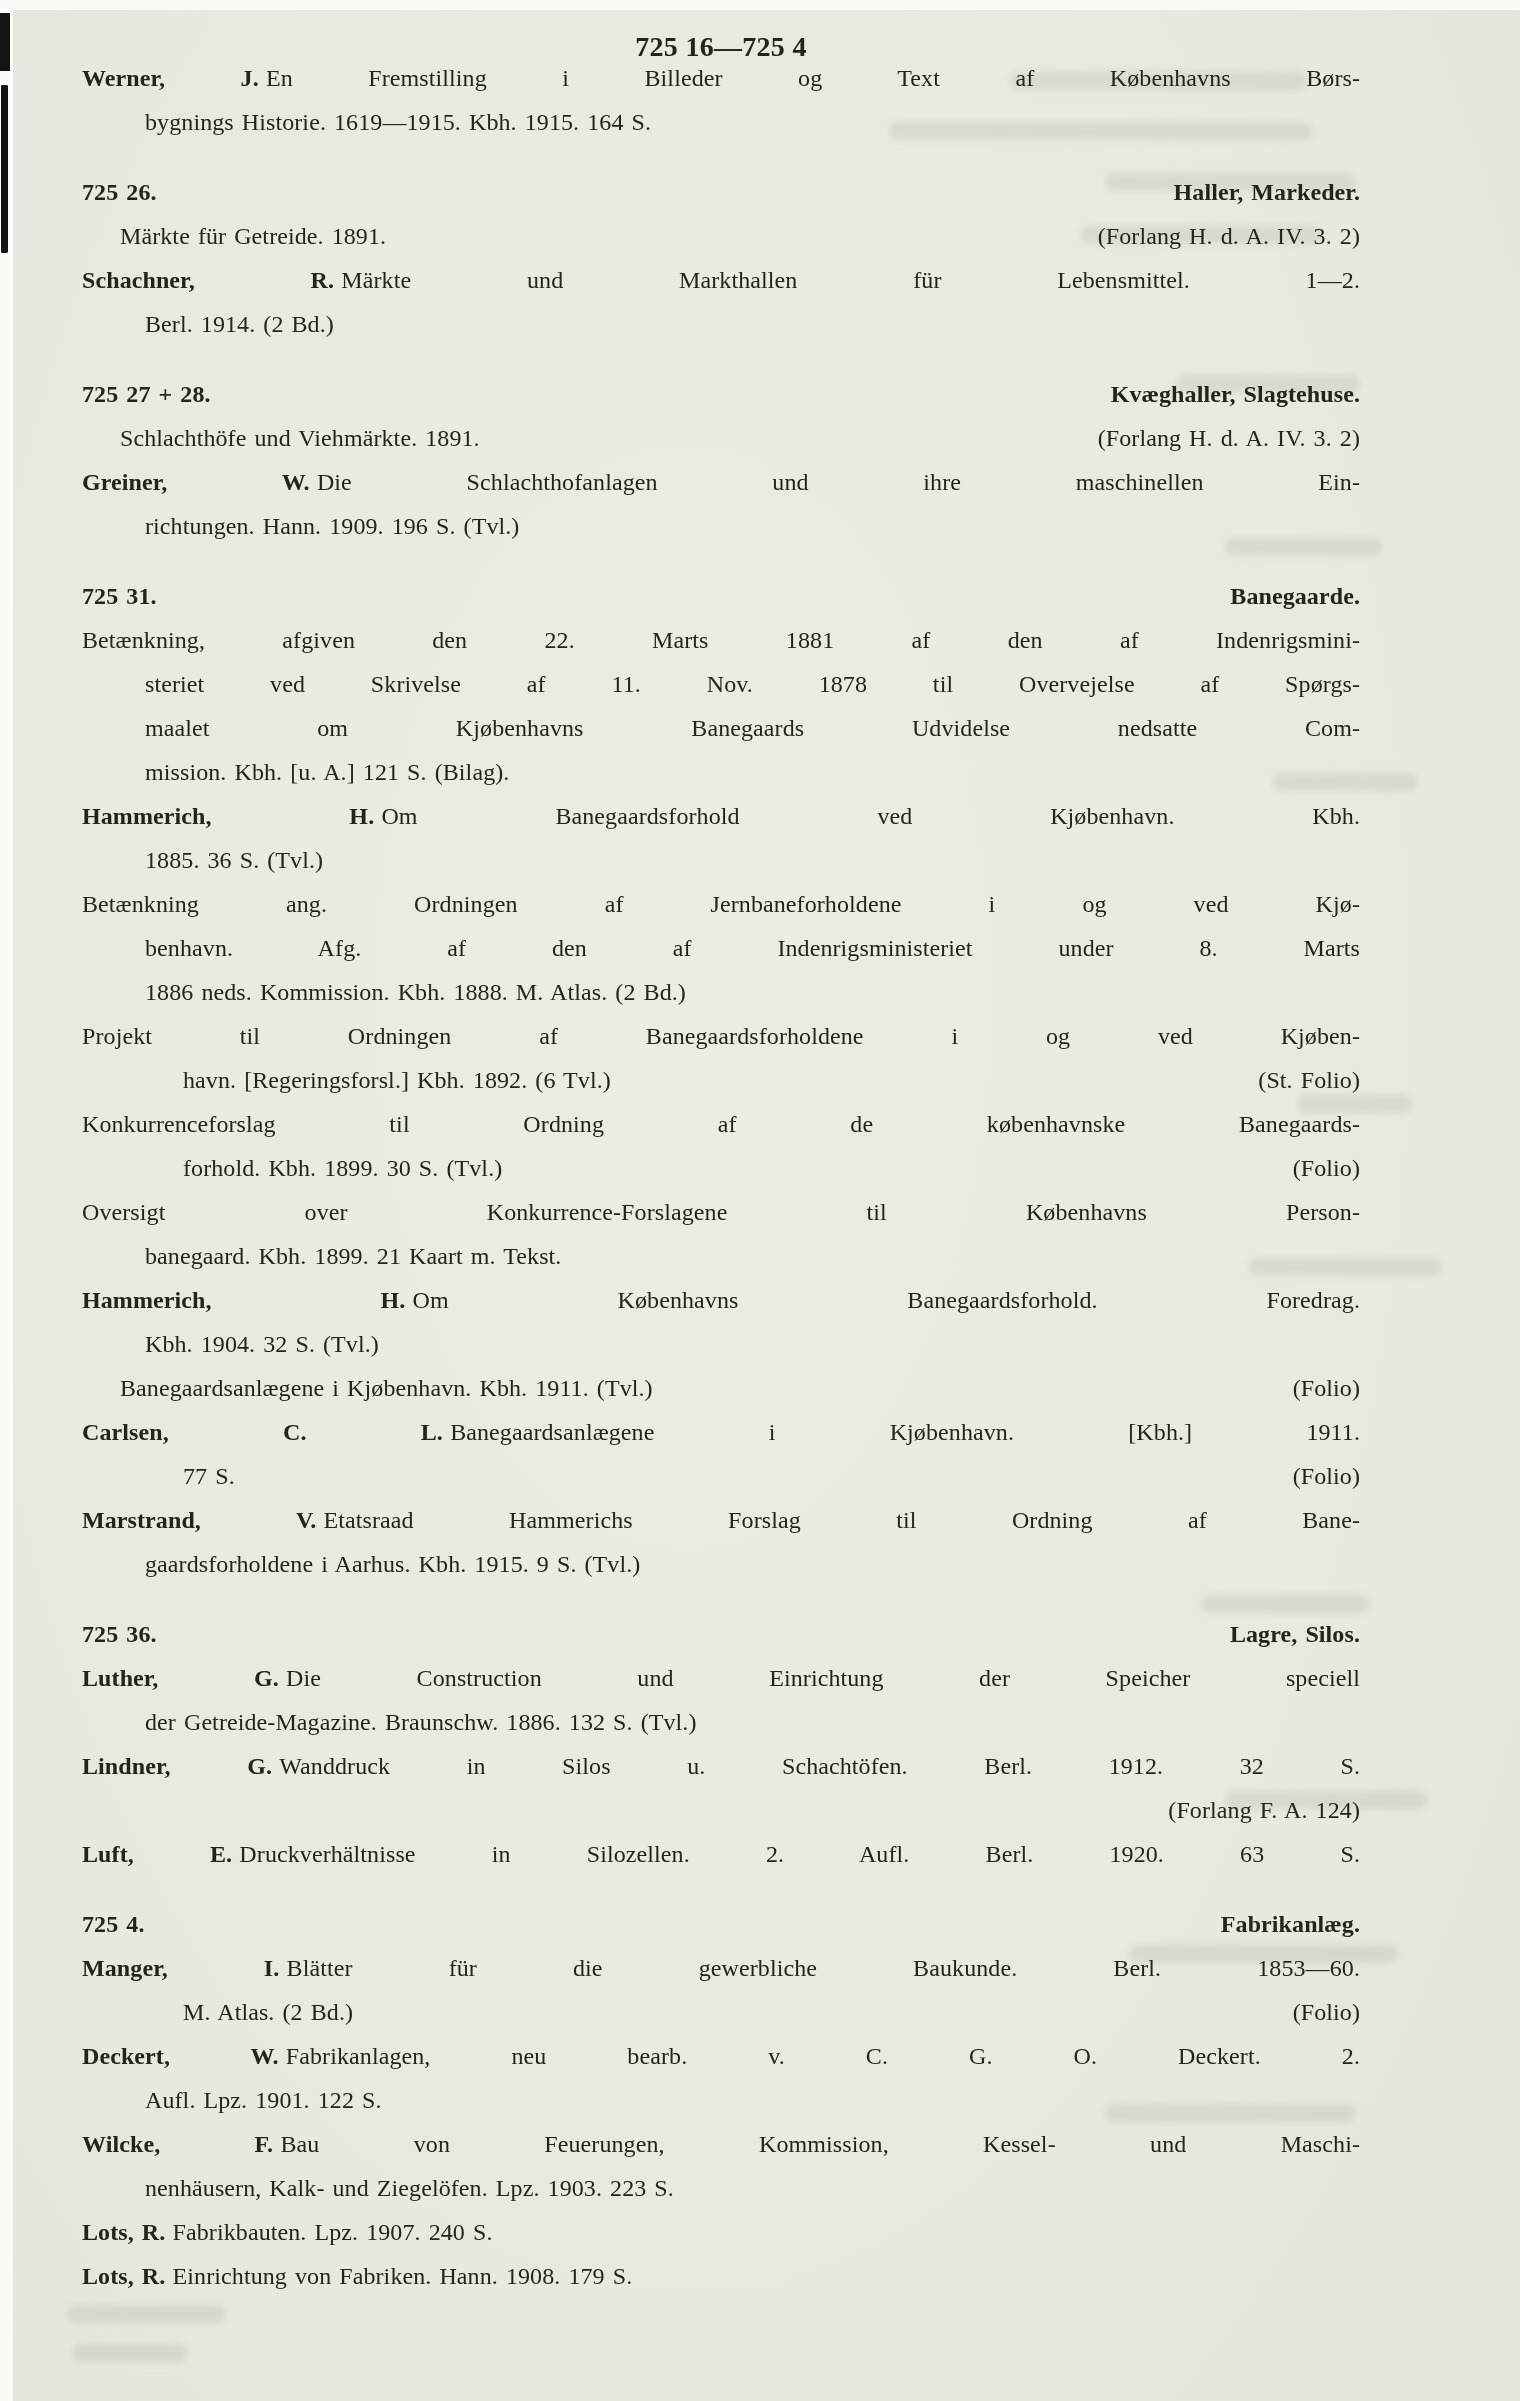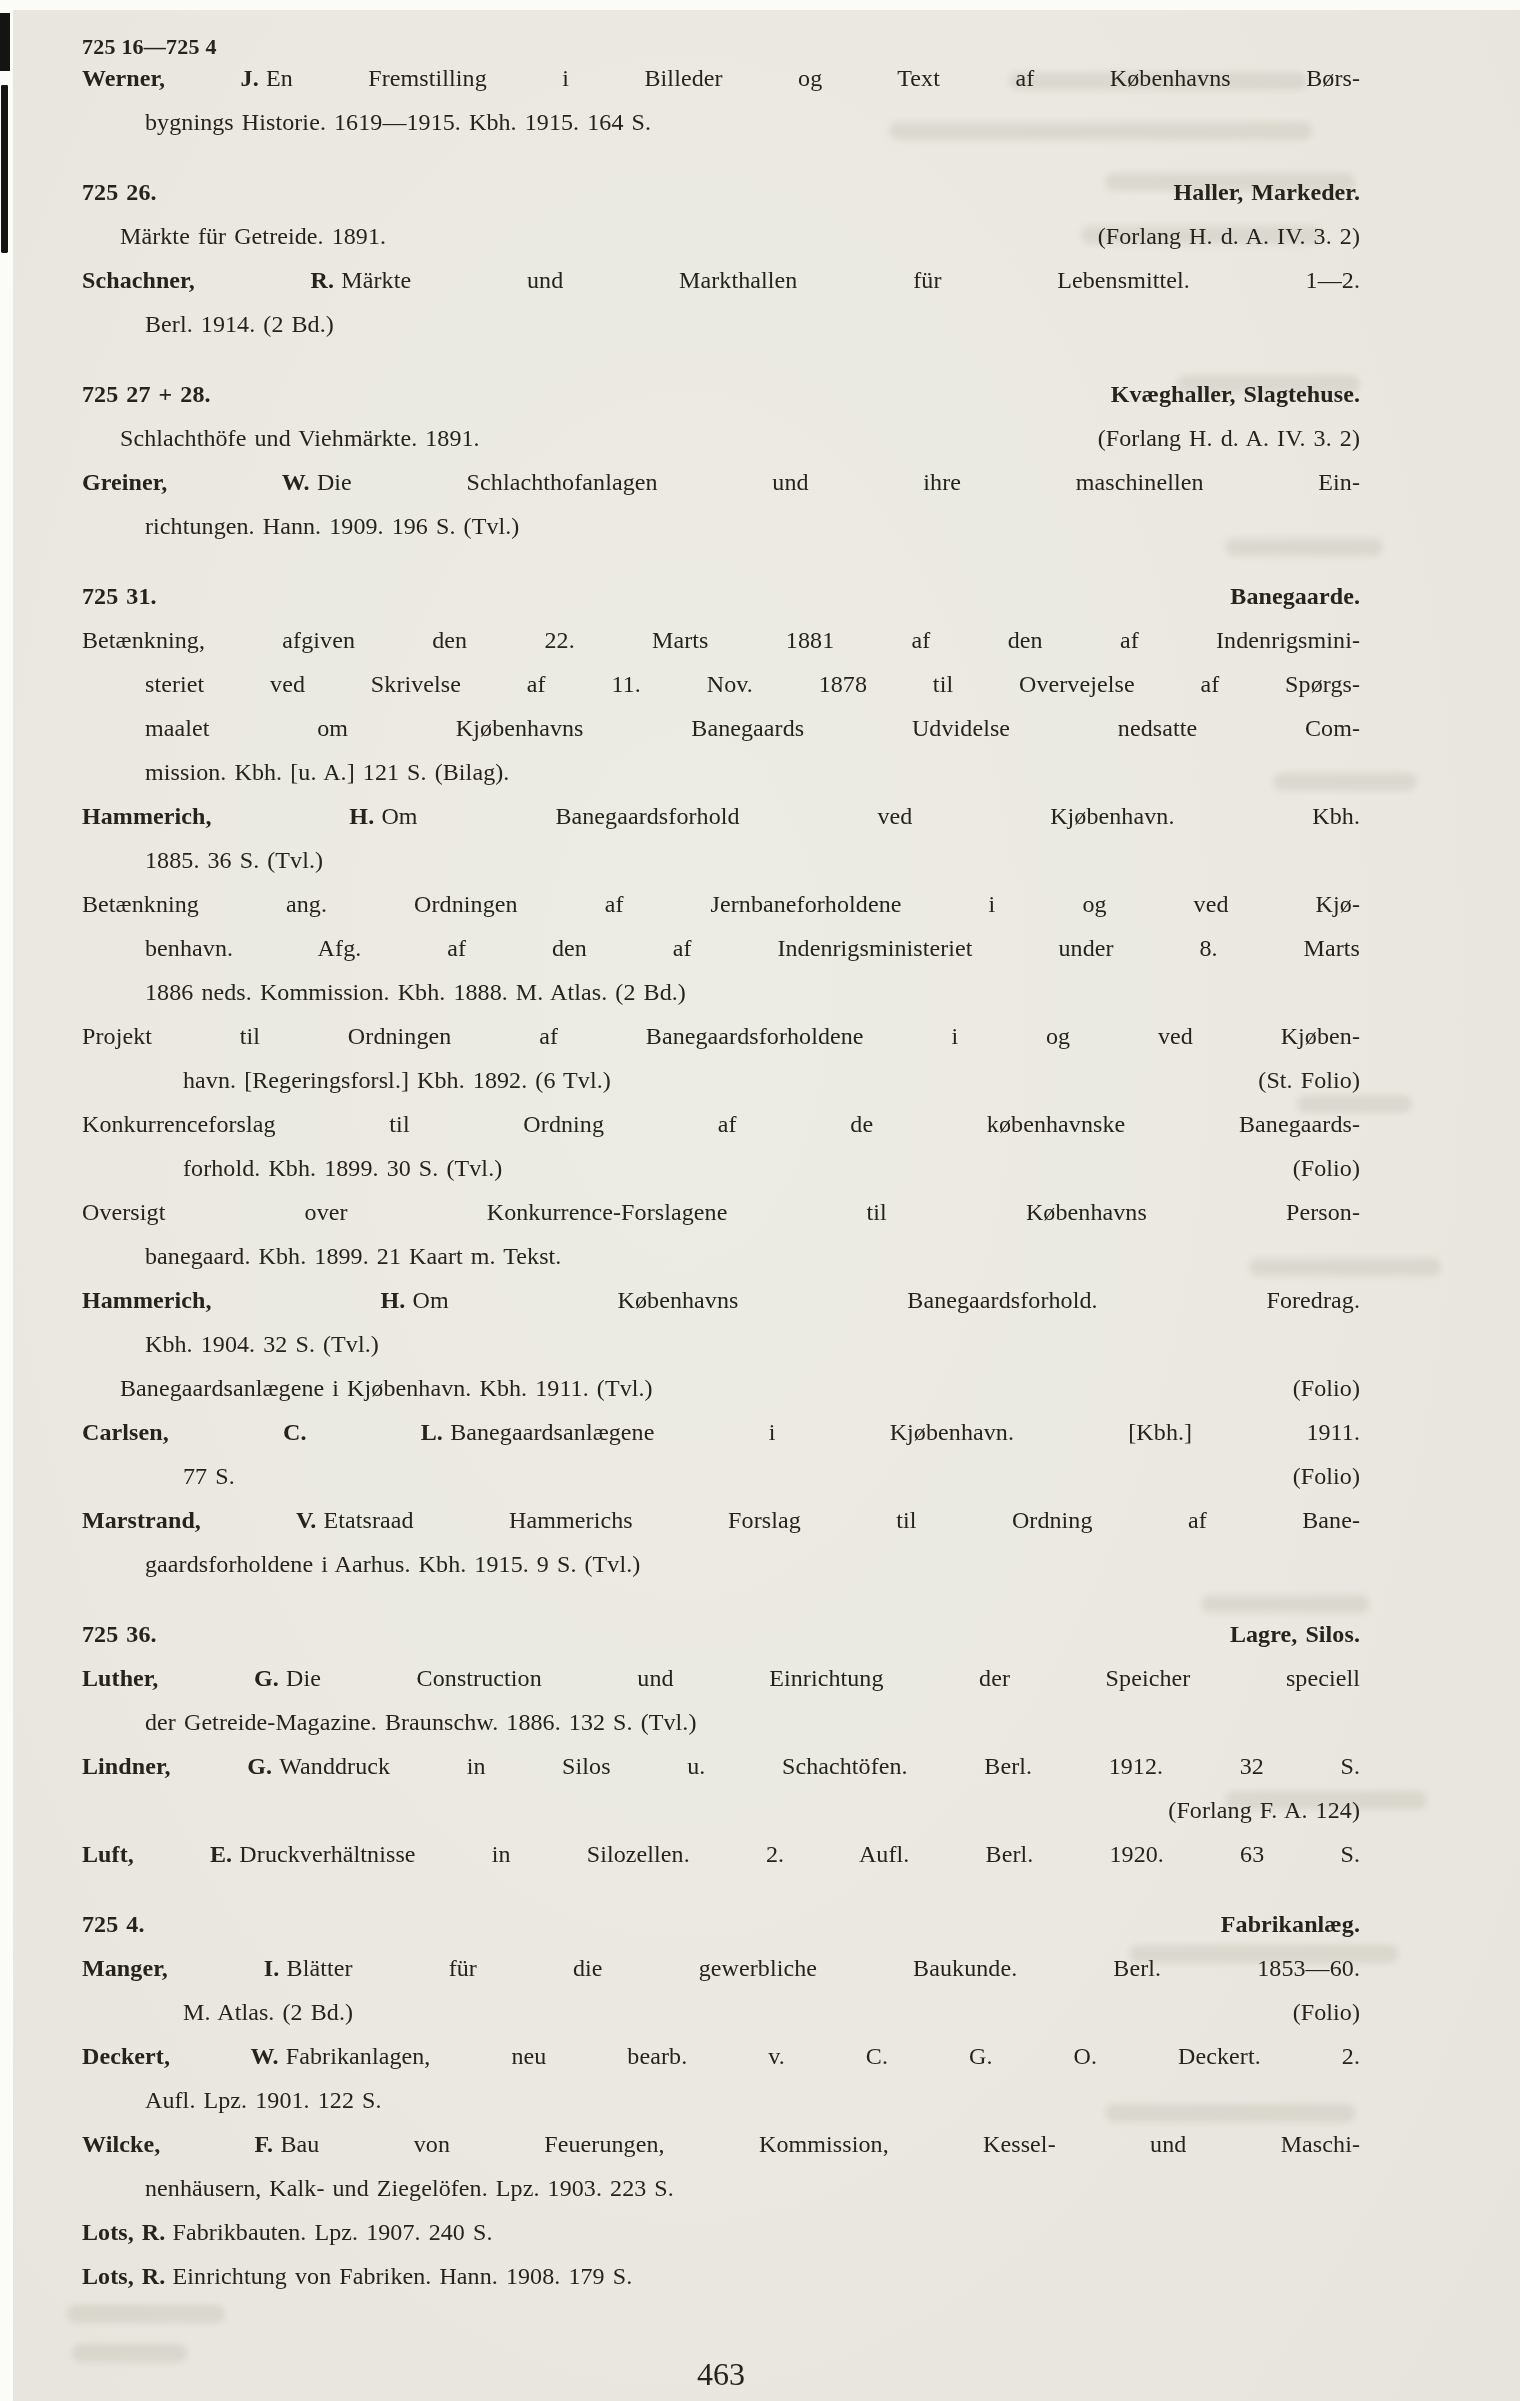--- a/index.html
+++ b/index.html
@@ -16,21 +16,21 @@
   .edge-left { left:0; top:0; width:12.5px; height:100%; }
   .gutter-mark { position:absolute; background:#141412; }
   .mark1 { left:0; top:13.4px; width:9.6px; height:58px; }
   .mark2 { left:1px; top:85px; width:6.7px; height:168px; border-radius:1.4px; }
   .smudge {
     position:absolute; height:18px; border-radius:9px;
     background:rgba(125,115,95,0.13); filter:blur(3.4px);
   }
   .header {
     position:absolute; top:25px; left:82px; width:1278px;
-    font-size:22px; line-height:44px; font-weight:bold; text-align:left;
+    font-size:28px; line-height:44px; font-weight:bold; text-align:center;
     letter-spacing:0.01em;
   }
   .content {
     position:absolute; top:56px; left:82px; width:1278px;
     font-size:24px; line-height:44px; letter-spacing:0.004em; word-spacing:0.08em;
   }
   .line { position:relative; }
   .indent { padding-left:63px; }
   .just { text-align:justify; text-align-last:justify; }
   .flexline { display:flex;margin-left:38px; }
@@ -154,16 +154,15 @@
         <span class="right">(Folio)</span>
       </div>
       <div class="line just"><span class="lead">Deckert, W.</span><span>Fabrikanlagen, neu bearb. v. C. G. O. Deckert. 2.</span></div>
       <div class="line indent"><span>Aufl. Lpz. 1901. 122 S.</span></div>
       <div class="line just"><span class="lead">Wilcke, F.</span><span>Bau von Feuerungen, Kommission, Kessel- und Maschi-</span></div>
       <div class="line indent"><span>nenhäusern, Kalk- und Ziegelöfen. Lpz. 1903. 223 S.</span></div>
       <div class="line"><span class="lead">Lots, R.</span><span>Fabrikbauten. Lpz. 1907. 240 S.</span></div>
       <div class="line"><span class="lead">Lots, R.</span><span>Einrichtung von Fabriken. Hann. 1908. 179 S.</span></div>
     </div>
 
-  <div class="pageno">463</div>
 
 </div>
 
 
 </body></html>

